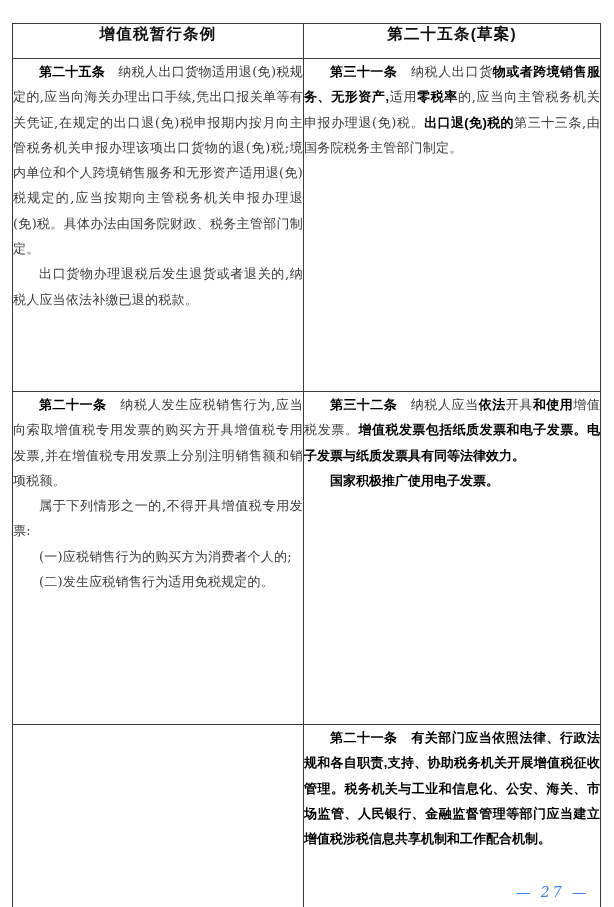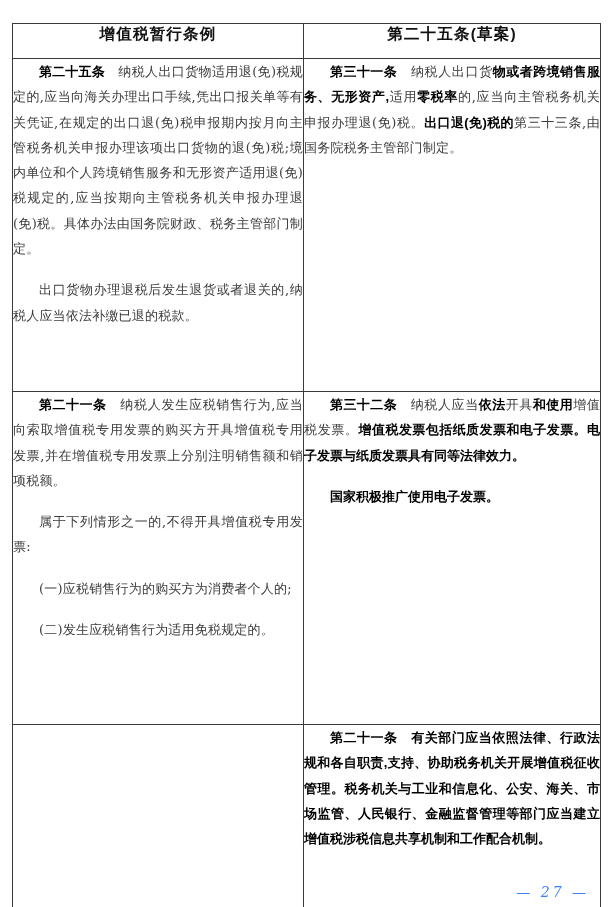--- a/index.html
+++ b/index.html
@@ -67,21 +67,21 @@
   p.para {
     margin: 0;
     text-indent: 2em;
     font-size: 13px;
     line-height: 25.3px;
     text-align: justify;
     text-justify: inter-ideograph;
     letter-spacing: 0.2px;
     word-break: break-all;
   }
-  p.para + p.para { margin-top: 16px; }
+  p.para + p.para { margin-top: 0; }
 
   
   .kai {
     font-family: "DejaVu Serif", serif;
     font-weight: normal;
     color: #3c3c3c;
   }
   
   .hei {
     font-family: "Liberation Sans", sans-serif;

